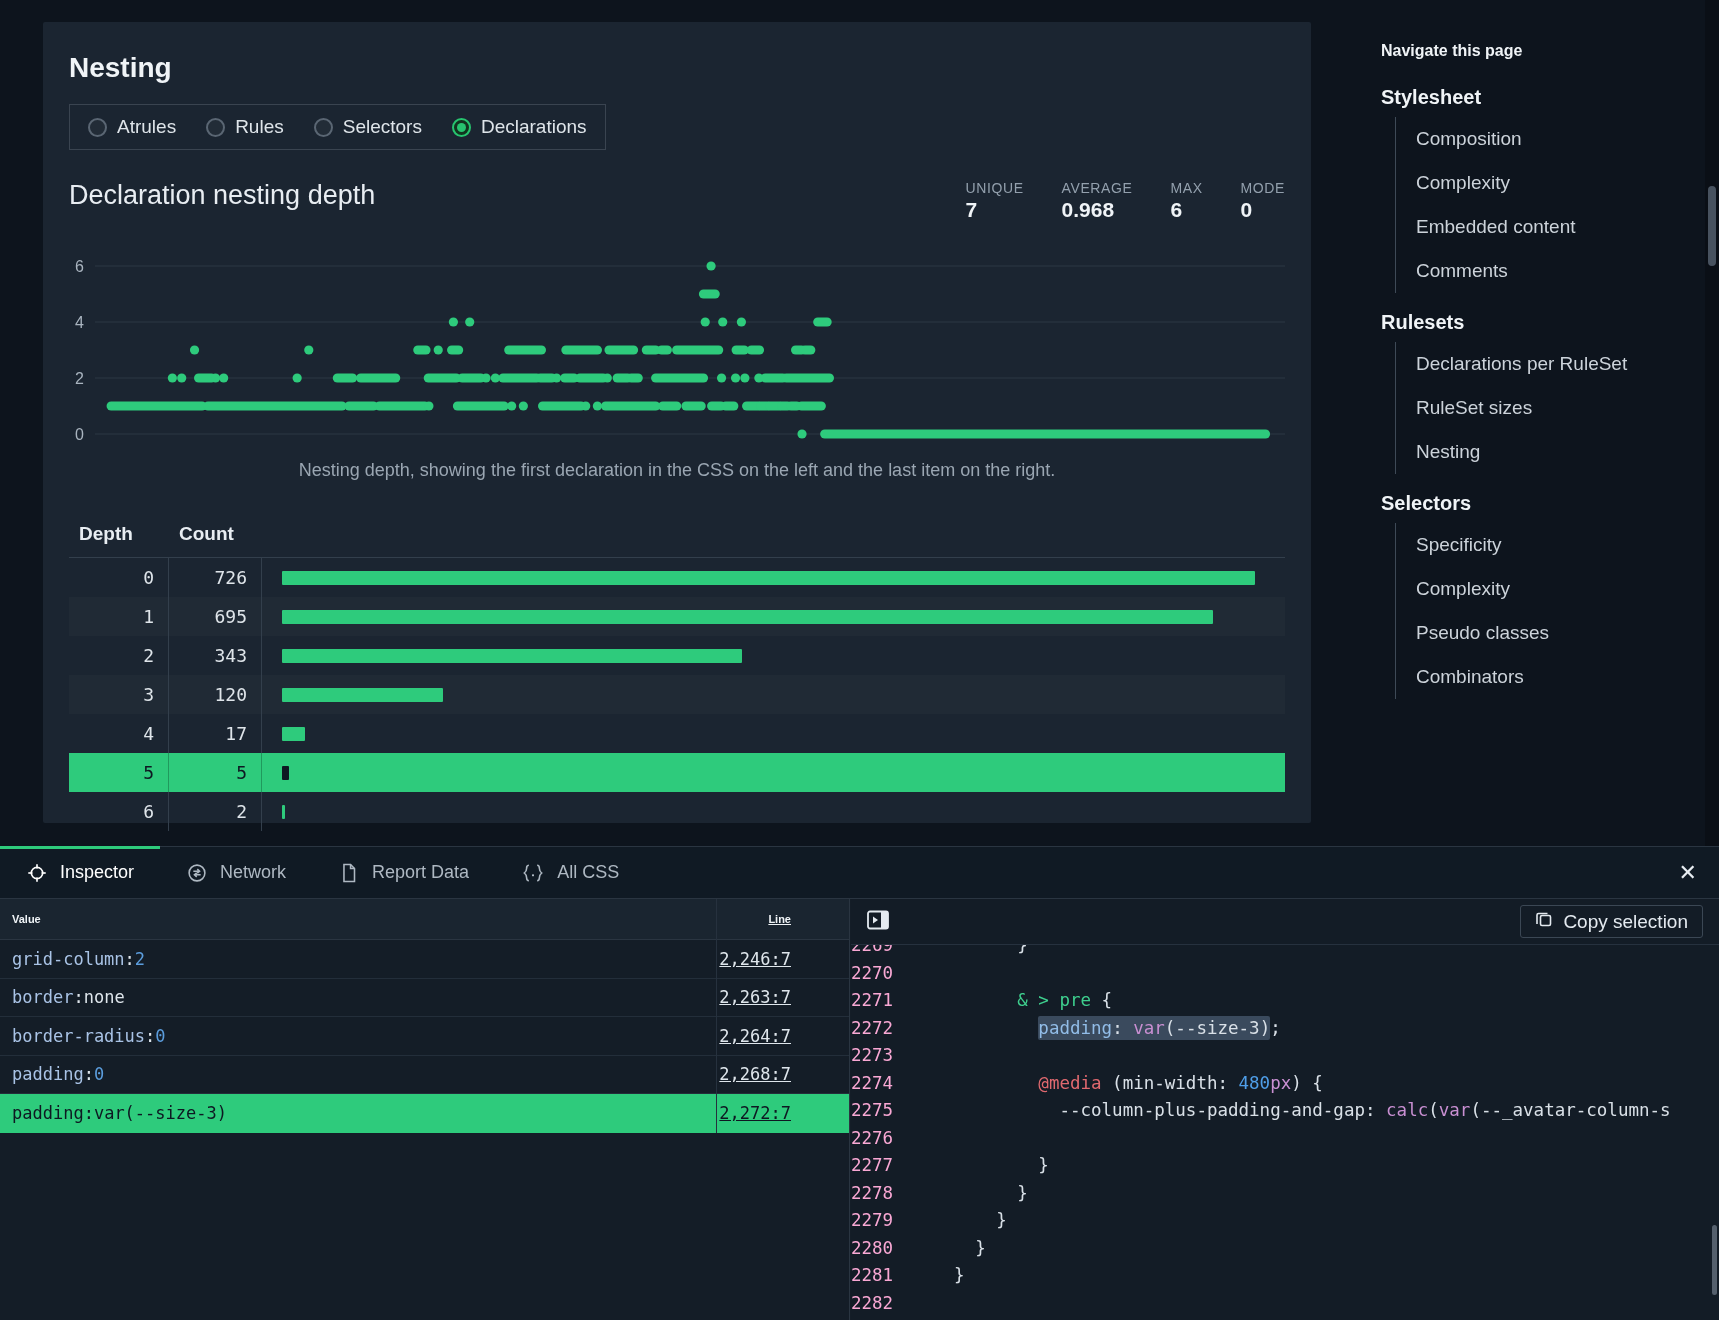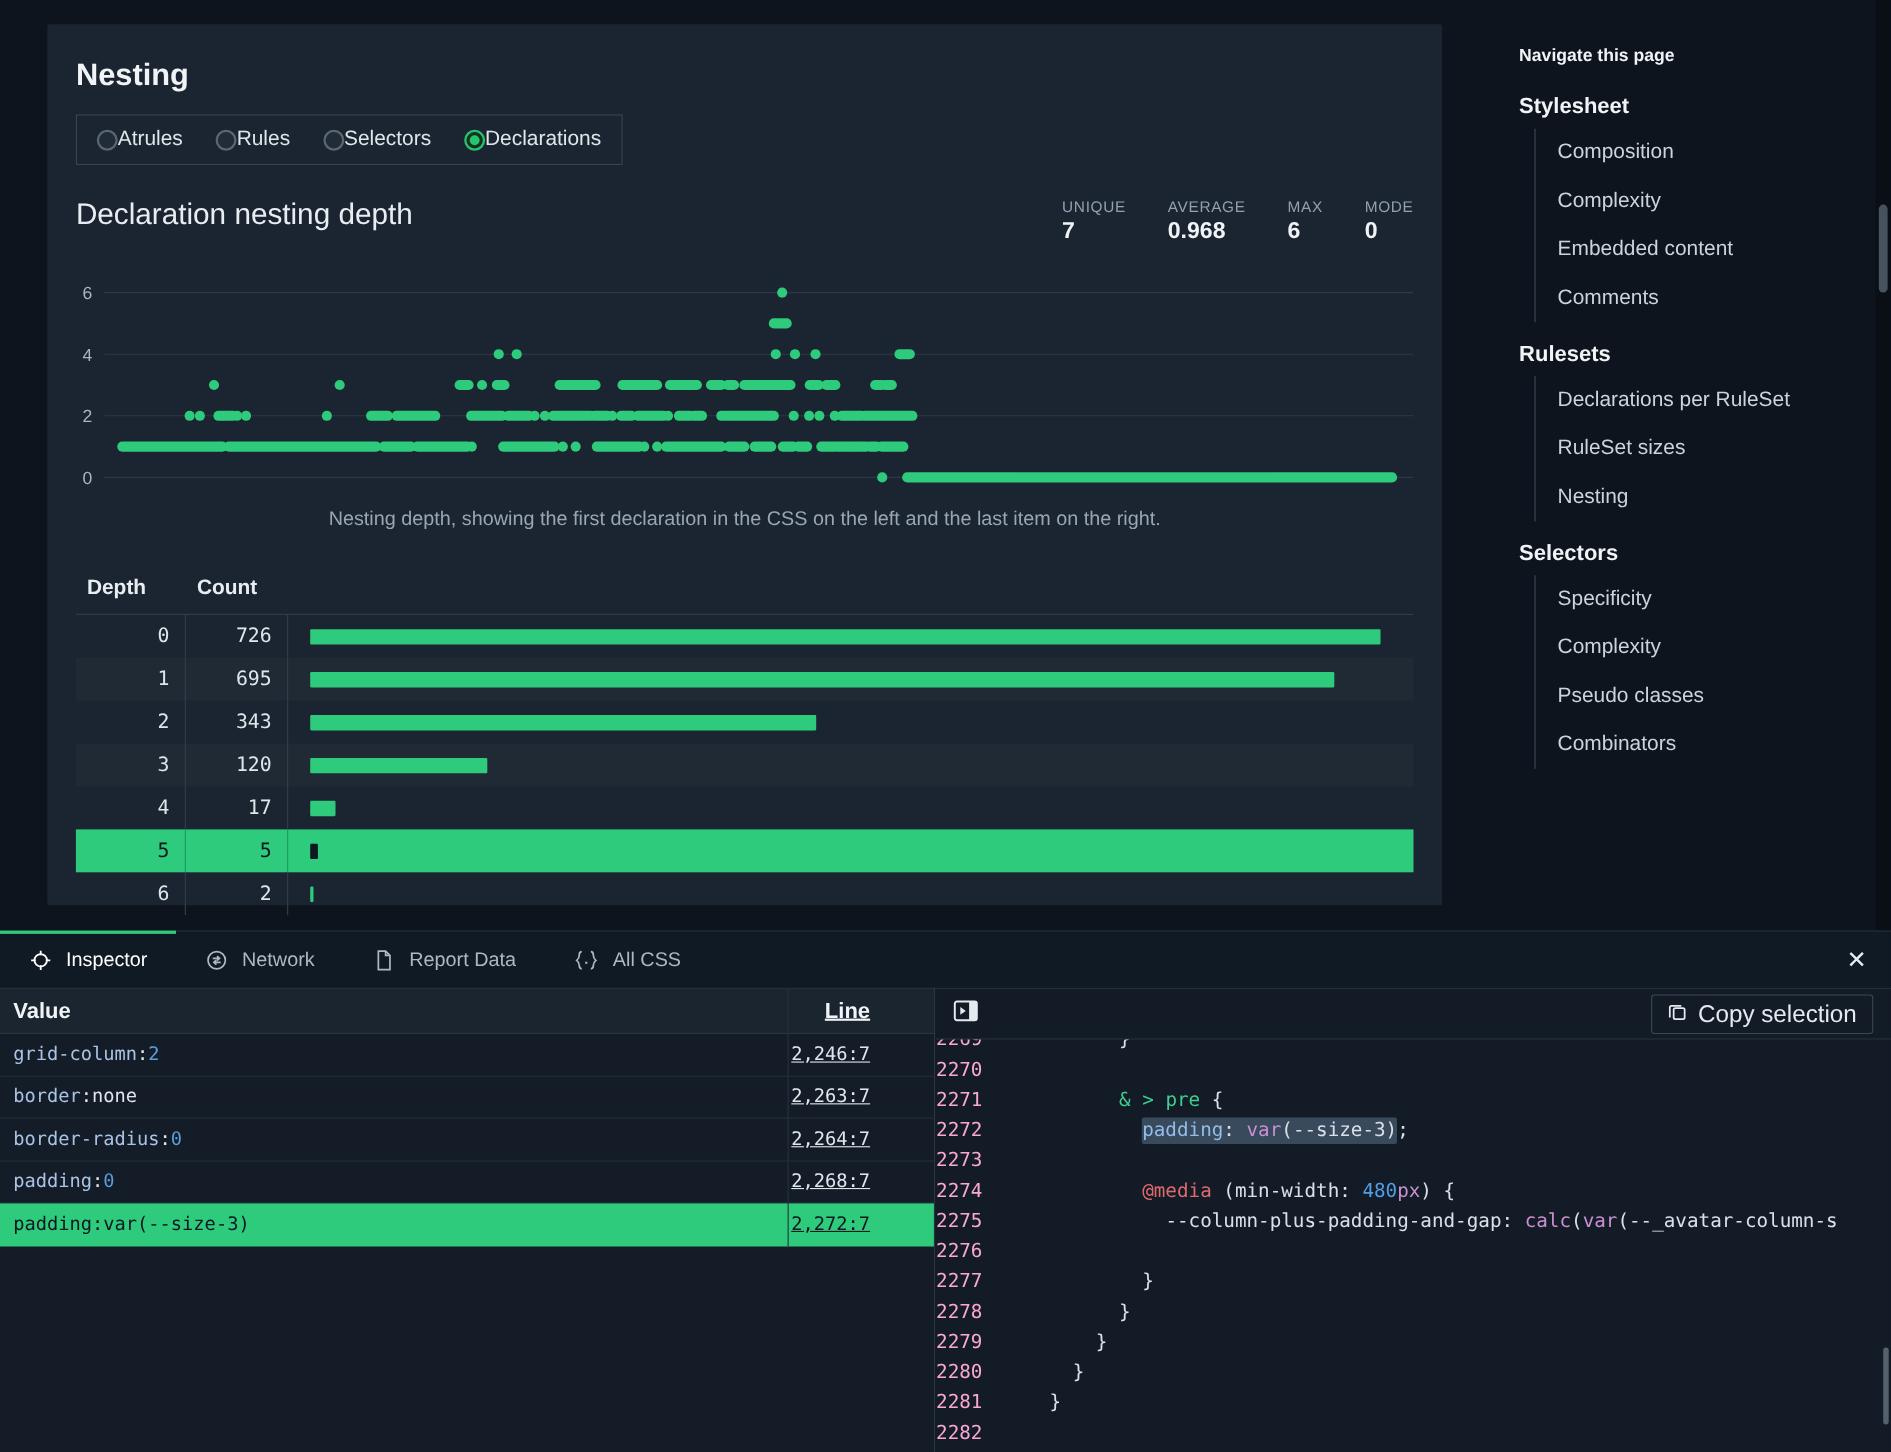--- a/index.html
+++ b/index.html
@@ -14,21 +14,21 @@
   
   .main-card {
     position:absolute; left:43px; top:22px; width:1268px; height:801px;
     background:#1b2531; border-radius:2px; padding:30px 26px 0 26px;
   }
   .card-title { font-size:28px; font-weight:600; color:#f0f4f7; }
   .filter-group {
     display:inline-flex; gap:30px; margin-top:20px;
     border:1px solid #3a4450; padding:11px 18px; align-items:center;
   }
-  .radio-opt { display:flex; align-items:center; font-size:19px; color:#dfe5ea; cursor:pointer;text-align:center; }
+  .radio-opt { display:flex; align-items:center; gap:10px; font-size:19px; color:#dfe5ea; cursor:pointer;text-align:center; }
   .radio {
     width:19px; height:19px; border-radius:50%; border:2px solid #5a6673;
     background:#222c37; position:relative; display:inline-block;
   }
   .radio.sel { border-color:#27c46f; background:#12341f; }
   .radio.sel::after {
     content:''; position:absolute; left:3px; top:3px; width:9px; height:9px;
     border-radius:50%; background:#27c46f;
   }
   .section-head { display:flex; align-items:flex-start; justify-content:space-between; margin-top:30px; }
@@ -91,21 +91,21 @@
   .tab-close {
     position:absolute; right:22px; top:0; bottom:0; display:flex; align-items:center;
     font-size:22px; color:#e8edf2; background:none; border:none; cursor:pointer;
   }
 
   
   .left-pane { position:absolute; left:0; top:52px; width:850px; bottom:0; border-right:1px solid #2a3541; }
   .vt-head {
     display:flex; justify-content:space-between; align-items:center; height:41px;
     padding:0 58px 0 12px; background:#1a2530; border-bottom:1px solid #2a3541;
-    font-size:20px; font-weight:700; color:#f0f4f7;
+    font-size:11px; font-weight:700; color:#f0f4f7;
   }
   .vt-head .h-line { text-decoration:underline; }
   .vt-vline { position:absolute; left:716px; top:0; height:234px; width:1px; background:#26313e; }
   .vt-row {
     position:relative; display:flex; align-items:center; height:38.5px;
     border-bottom:1px solid #232e3a; padding-left:12px;
     font-family:"DejaVu Sans Mono", monospace; font-size:17px;
   }
   .vt-row .prop { color:#a9c3e6; }
   .vt-row .plain { color:#dfe6ec; }
@@ -118,21 +118,21 @@
 
   
   .right-pane { position:absolute; left:851px; top:52px; right:0; bottom:0; background:#131c26; }
   .code-toolbar {
     height:46px; display:flex; align-items:center; justify-content:space-between;
     padding:0 16px 0 14px; border-bottom:1px solid #26313e;
   }
   .copy-btn {
     display:flex; align-items:center; gap:10px; padding:4px 14px;
     border:1px solid #3b4754; border-radius:3px; background:transparent;
-    color:#e4eaf0; font-size:22px; cursor:pointer; font-family:"Liberation Sans", sans-serif;
+    color:#e4eaf0; font-size:19px; cursor:pointer; font-family:"Liberation Sans", sans-serif;
   }
   .code-area { position:relative; height:calc(100% - 46px); overflow:hidden; }
   .code-lines { margin-top:-13px; }
   .cline {
     display:flex; white-space:pre;
     font-family:"DejaVu Sans Mono", monospace; font-size:17.5px; line-height:27.5px;
   }
   .cline .ln { width:56px; flex-shrink:0; color:#f9a8d4; }
   .cline .ct { padding-left:26px; }
   .tok-plain { color:#d9e0e7; }

